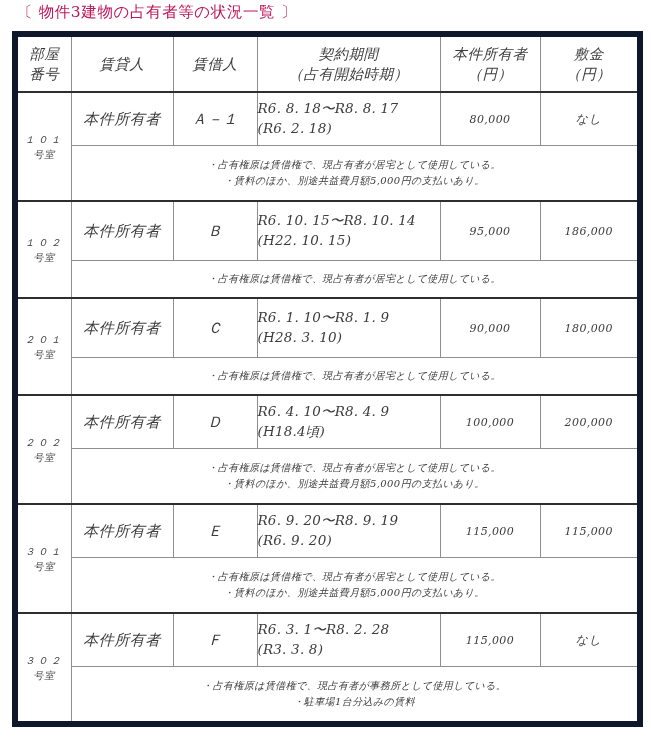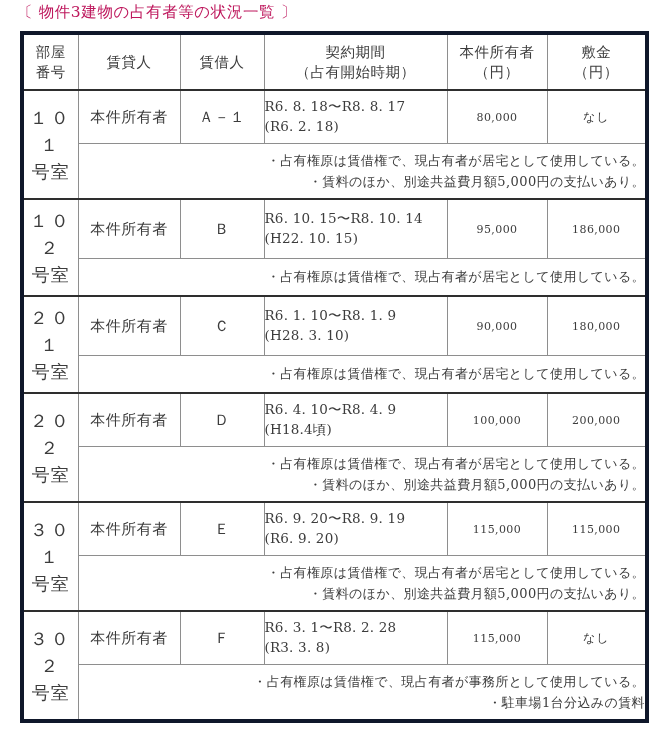--- a/index.html
+++ b/index.html
@@ -23,26 +23,27 @@
     top: 2px;
     font-size: 15.5px;
     letter-spacing: 0.6px;
     color: #be185d;
     white-space: nowrap;
   }
 
   
   #occupancy-table {
     position: absolute;
-    left: 20px;
+    left: 12px;
     top: 31px;
     width: 625px;
     border-collapse: collapse;
     table-layout: fixed;
-    border: 4px solid #0f172a;
+    border: 6px solid #0f172a;
+    font-style: italic;
   }
   #occupancy-table td,
   #occupancy-table th {
     border: 1px solid #8e8e8e;
     padding: 0;
     vertical-align: middle;
     font-weight: normal;
     color: #3c3c3c;
   }
 
@@ -61,21 +62,21 @@
     font-size: 14.5px;
     line-height: 1.38;
     letter-spacing: 0.5px;
     border-bottom: 2px solid #2e2e2e !important;
   }
   .hdr-2line { display: block; }
 
   
   .room-cell {
     text-align: center;
-    font-size: 18px;
+    font-size: 10px;
     line-height: 1.5;
     letter-spacing: 1.2px;
     border-top: 2px solid #2e2e2e !important;
     border-bottom: 2px solid #2e2e2e !important;
   }
   .room-num { display: block; letter-spacing: 3px; }
   .room-suffix { display: block; letter-spacing: 1px; }
 
   .party-cell {
     text-align: center;
@@ -94,22 +95,22 @@
   .term-line { display: block; white-space: nowrap; }
   .money-cell {
     text-align: center;
     font-size: 11px;
     letter-spacing: 0.4px;
     border-top: 2px solid #2e2e2e !important;
   }
   .money-cell.jp { font-size: 12px; letter-spacing: 1px; }
 
   .notes-cell {
-    text-align: right;
-    font-size: 13px;
+    text-align: center;
+    font-size: 10px;
     line-height: 1.62;
     letter-spacing: 0.4px;
     padding: 4px 0 5px 7px;
     border-bottom: 2px solid #2e2e2e !important;
   }
   .note-line { display: block; white-space: nowrap; }
 
   
   .h-main-1 { height: 52px; }
   .h-main-2 { height: 58px; }

